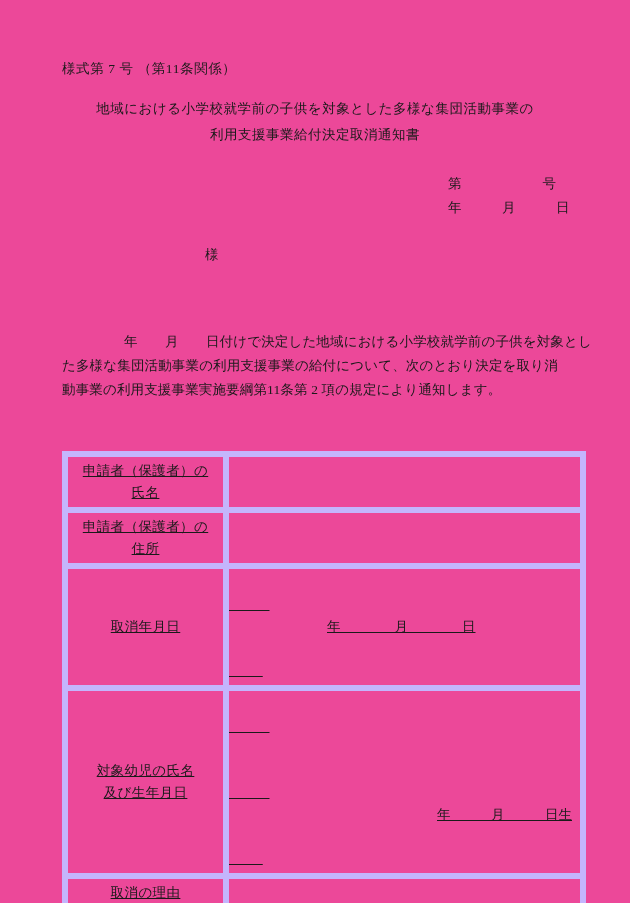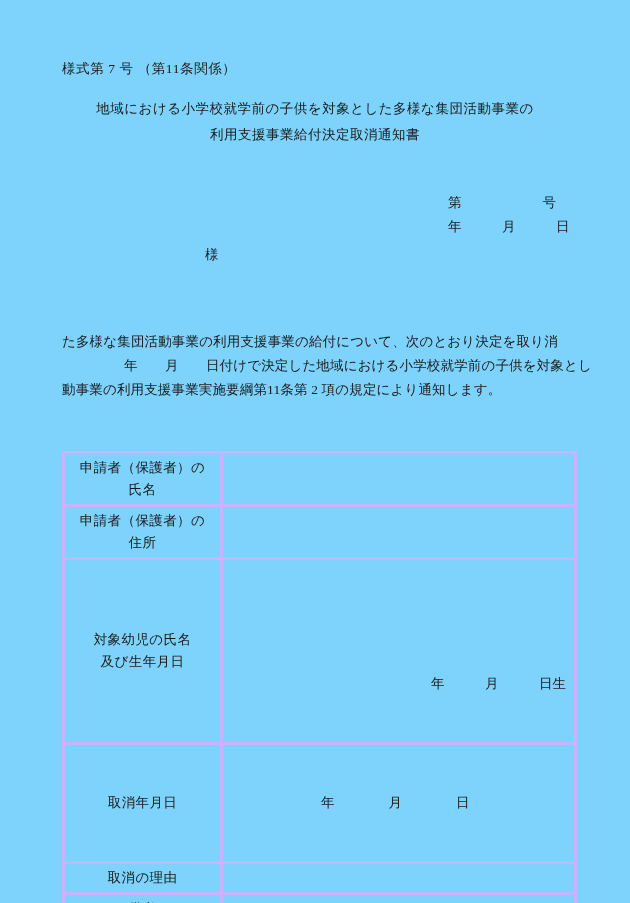--- a/index.html
+++ b/index.html
@@ -11,21 +11,21 @@
     width: 630px;
     height: 903px;
     position: relative;
     font-family: "Liberation Serif", "DejaVu Serif", serif;
     color: #1a1a1a;
     -webkit-font-smoothing: antialiased;
   }
   .page {
     position: absolute;
     inset: 0;
-    background: #7dd3fc;
+    background: #ec4899;
   }
 
   
   .form-no {
     position: absolute;
     left: 62px;
     top: 60px;
     font-size: 13.5px;
     letter-spacing: 0.6px;
     white-space: nowrap;
@@ -43,21 +43,21 @@
     font-size: 13.5px;
     letter-spacing: 0.5px;
     line-height: 26px;
     white-space: nowrap;
   }
 
   
   .meta-block {
     position: absolute;
     left: 330px;
-    top: 191px;
+    top: 172px;
     width: 238px;
     font-size: 13.5px;
     line-height: 24px;
   }
   .meta-row {
     display: flex;
     justify-content: flex-start;
     padding-left: 118px;
     white-space: pre;
   }
@@ -105,23 +105,24 @@
   .form-table {
     position: absolute;
     left: 62px;
     top: 451px;
     width: 506px;
     border-collapse: collapse;
     table-layout: fixed;
     font-size: 13.5px;
   }
   .form-table td {
-    border: 3px solid #c4b5fd;
+    border: 6px solid #c4b5fd;
     padding: 0;
     vertical-align: middle;
+    text-decoration: underline;
   }
   .label-cell {
     width: 155px;
     text-align: center;
     letter-spacing: 0.4px;
   }
   .label-inner {
     padding: 3px 0;
     line-height: 22px;
   }
@@ -176,22 +177,22 @@
 
   <div class="meta-block">
     <div class="meta-row">第　　　　　　号</div>
     <div class="meta-row">年　　　月　　　日</div>
   </div>
 
   <div class="addressee">様</div>
 
 
   <div class="body-block">
+    <div class="body-line first">年　　月　　日付けで決定した地域における小学校就学前の子供を対象とし</div>
     <div class="body-line">た多様な集団活動事業の利用支援事業の給付について、次のとおり決定を取り消</div>
-    <div class="body-line first">年　　月　　日付けで決定した地域における小学校就学前の子供を対象とし</div>
     <div class="body-line">動事業の利用支援事業実施要綱第11条第 2 項の規定により通知します。</div>
   </div>
 
   <table class="form-table">
     <tbody>
       <tr>
         <td class="label-cell">
           <div class="label-inner">
             <span class="l1">申請者（保護者）の</span>
             <span class="l2">氏名</span>
@@ -204,20 +205,33 @@
 
       <tr>
         <td class="label-cell">
           <div class="label-inner">
             <span class="l1">申請者（保護者）の</span>
             <span class="l2">住所</span>
           </div>
         </td>
         <td class="value-cell">
           <div class="value-inner two-line"></div>
+        </td>
+      </tr>
+
+      <tr>
+        <td class="label-cell">
+          <div class="label-inner">
+            <span class="l1">取消年月日</span>
+          </div>
+        </td>
+        <td class="value-cell">
+          <div class="value-inner">
+            <span class="date-indent">年　　　　月　　　　日</span>
+          </div>
         </td>
       </tr>
 
       <tr>
         <td class="label-cell">
           <div class="label-inner">
             <span class="l1">対象幼児の氏名</span>
             <span class="l2">及び生年月日</span>
           </div>
         </td>
@@ -225,33 +239,20 @@
           <div class="value-inner tall">
             <span class="spacer-line"></span>
             <span class="date-right">年　　　月　　　日生</span>
           </div>
         </td>
       </tr>
 
       <tr>
         <td class="label-cell">
           <div class="label-inner">
-            <span class="l1">取消年月日</span>
-          </div>
-        </td>
-        <td class="value-cell">
-          <div class="value-inner">
-            <span class="date-indent">年　　　　月　　　　日</span>
-          </div>
-        </td>
-      </tr>
-
-      <tr>
-        <td class="label-cell">
-          <div class="label-inner">
             <span class="l1">取消の理由</span>
           </div>
         </td>
         <td class="value-cell">
           <div class="value-inner"></div>
         </td>
       </tr>
 
       <tr>
         <td class="label-cell">

